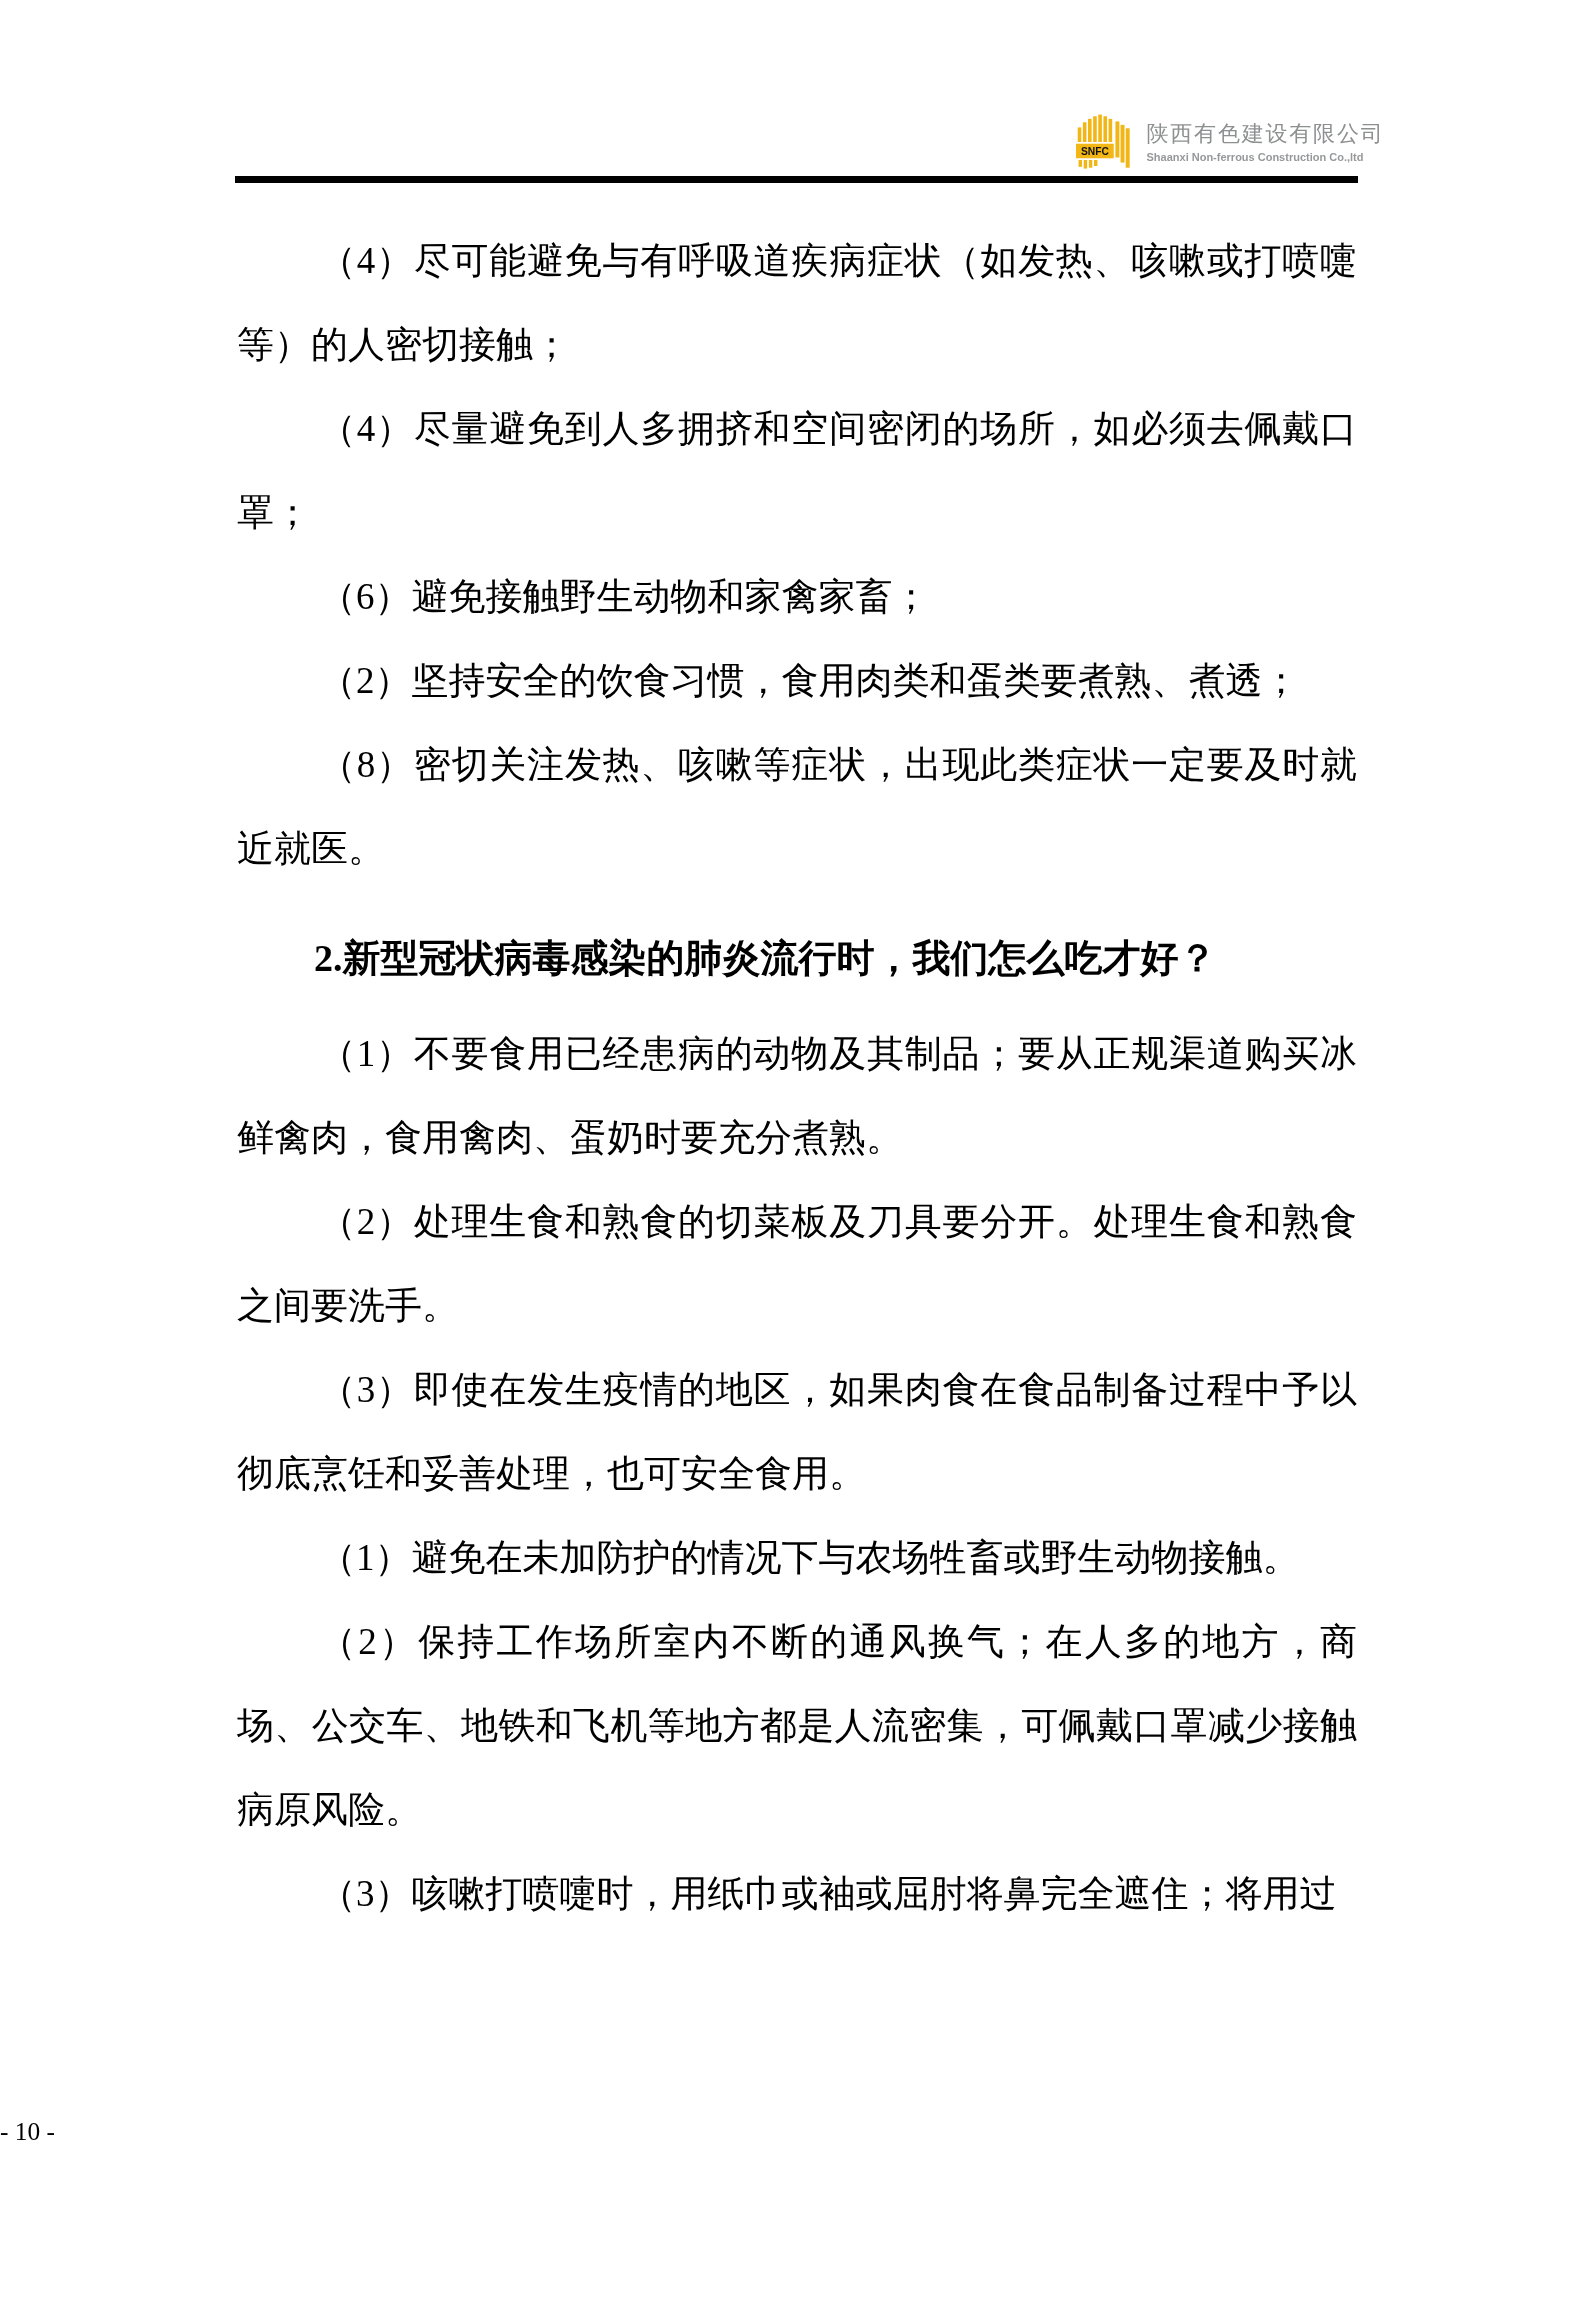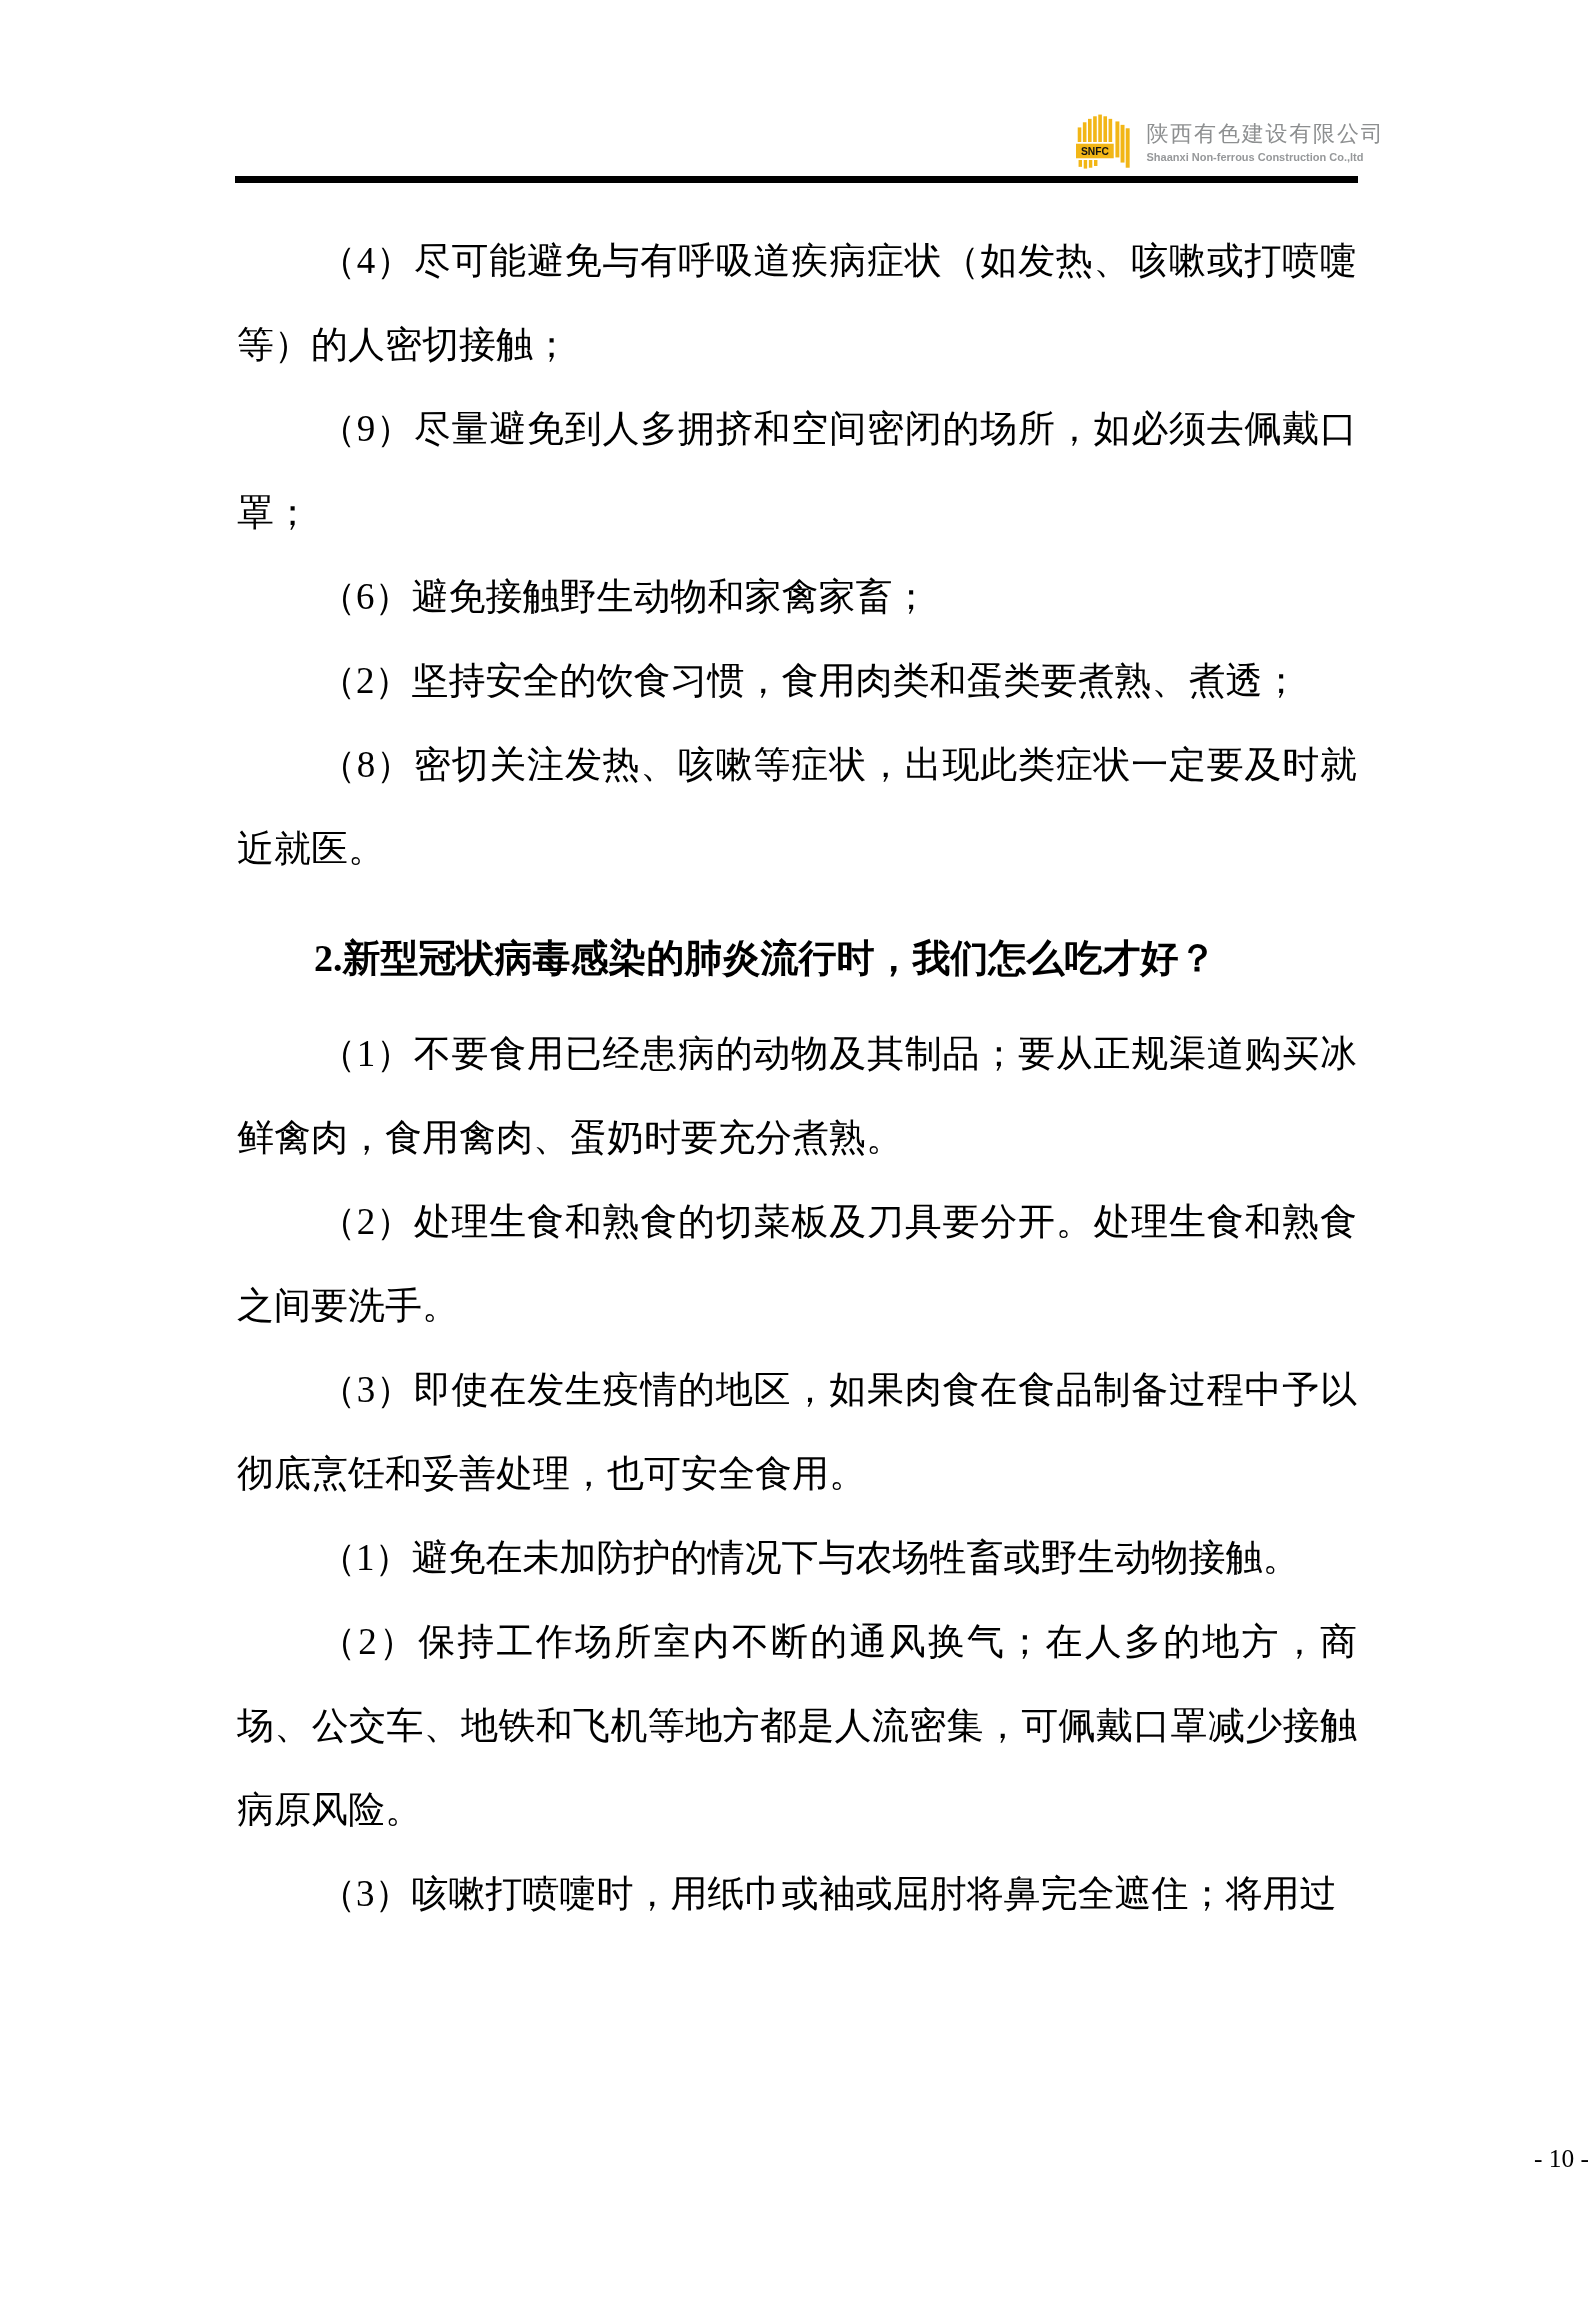--- a/index.html
+++ b/index.html
@@ -42,21 +42,21 @@
   .doc p  { margin:0; text-indent:82px; }
   .doc h2 {
     margin:24.6px 0 12.3px 0;
     font-size:38px; font-weight:bold;
     text-indent:77px; line-height:84px;
   }
 
   
   .page-number {
     position:absolute; top:2117px; left:0; width:100%;
-    text-align:right; font-size:25.4px; color:#000000;margin-top:27px;
+    text-align:left; font-size:25.4px; color:#000000;
   }
 
   .brand { fill:#F2B616; }
 </style>
 </head>
 <body>
 
 <div class="page">
 
   <div class="header-logo">
@@ -85,21 +85,21 @@
     <div class="logo-names">
       <div class="logo-cn">陕西有色建设有限公司</div>
       <div class="logo-en">Shaanxi Non-ferrous Construction Co.,ltd</div>
     </div>
   </div>
 
   <div class="header-rule"></div>
 
   <div class="doc">
     <p>（4）尽可能避免与有呼吸道疾病症状（如发热、咳嗽或打喷嚏等）的人密切接触；</p>
-    <p>（9）尽量避免到人多拥挤和空间密闭的场所，如必须去佩戴口罩；</p>
+    <p>（4）尽量避免到人多拥挤和空间密闭的场所，如必须去佩戴口罩；</p>
     <p>（6）避免接触野生动物和家禽家畜；</p>
     <p>（2）坚持安全的饮食习惯，食用肉类和蛋类要煮熟、煮透；</p>
     <p>（8）密切关注发热、咳嗽等症状，出现此类症状一定要及时就近就医。</p>
     <h2>2.新型冠状病毒感染的肺炎流行时，我们怎么吃才好？</h2>
     <p>（1）不要食用已经患病的动物及其制品；要从正规渠道购买冰鲜禽肉，食用禽肉、蛋奶时要充分煮熟。</p>
     <p>（2）处理生食和熟食的切菜板及刀具要分开。处理生食和熟食之间要洗手。</p>
     <p>（3）即使在发生疫情的地区，如果肉食在食品制备过程中予以彻底烹饪和妥善处理，也可安全食用。</p>
     <p>（1）避免在未加防护的情况下与农场牲畜或野生动物接触。</p>
     <p>（2）保持工作场所室内不断的通风换气；在人多的地方，商场、公交车、地铁和飞机等地方都是人流密集，可佩戴口罩减少接触病原风险。</p>
     <p>（3）咳嗽打喷嚏时，用纸巾或袖或屈肘将鼻完全遮住；将用过</p>

